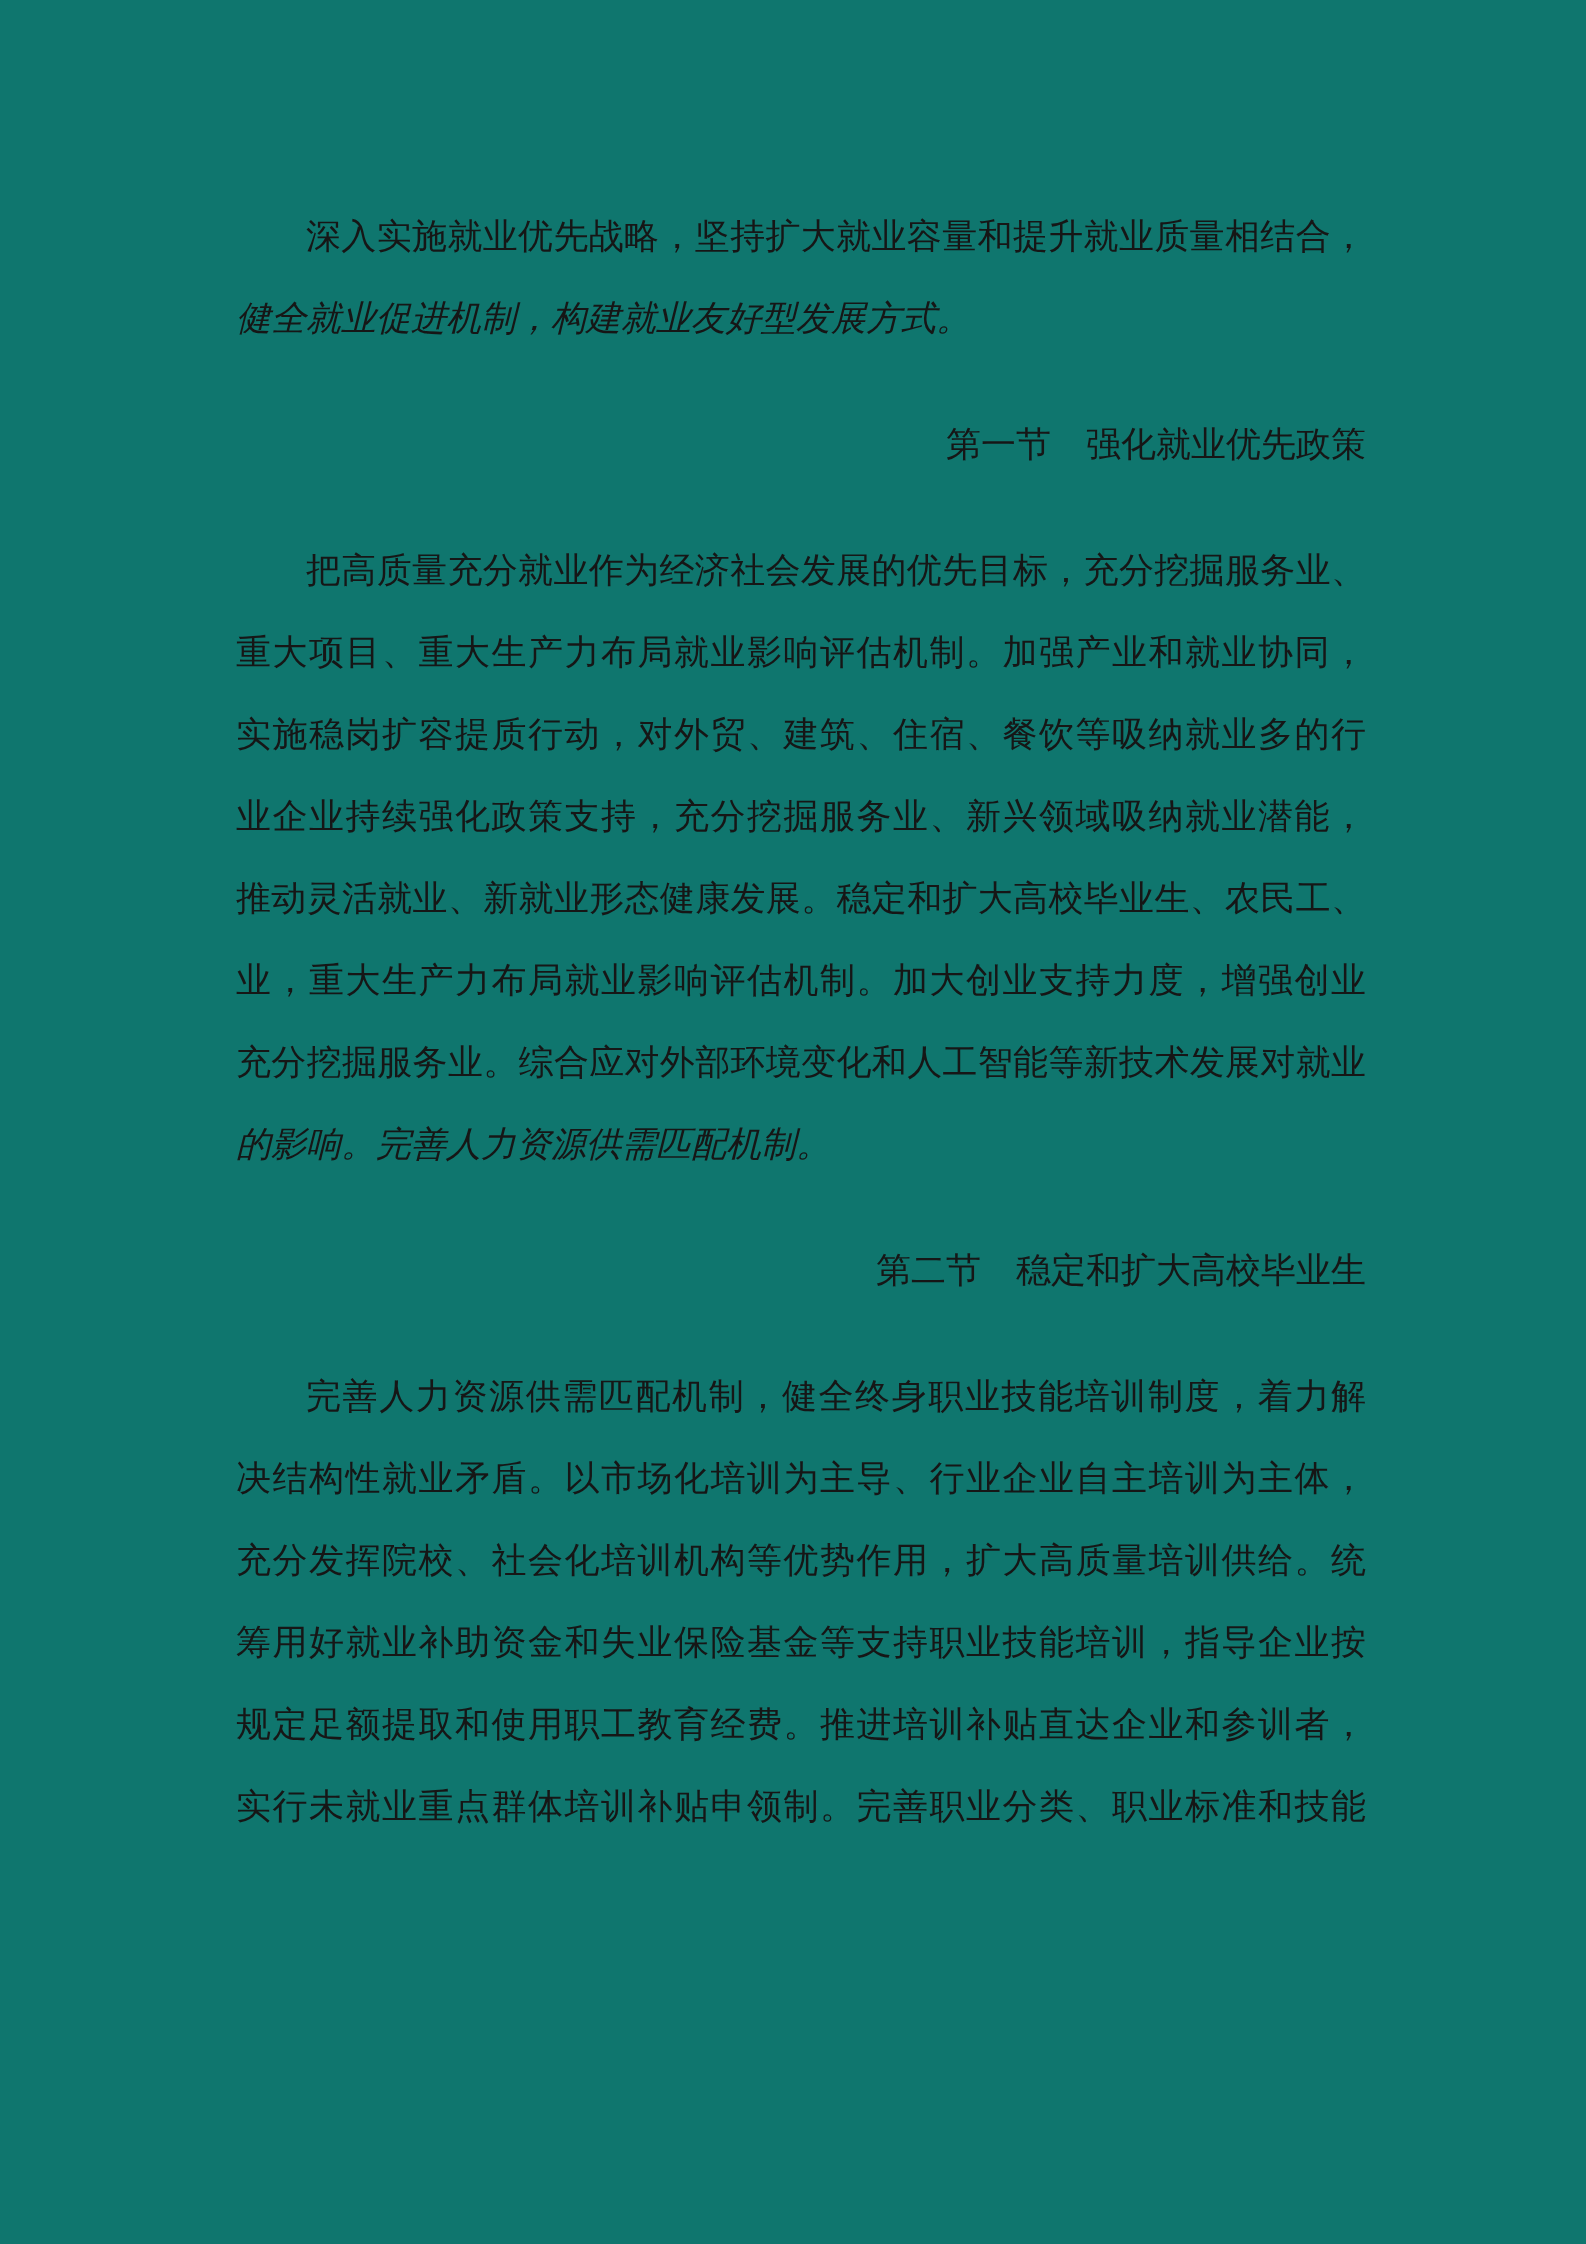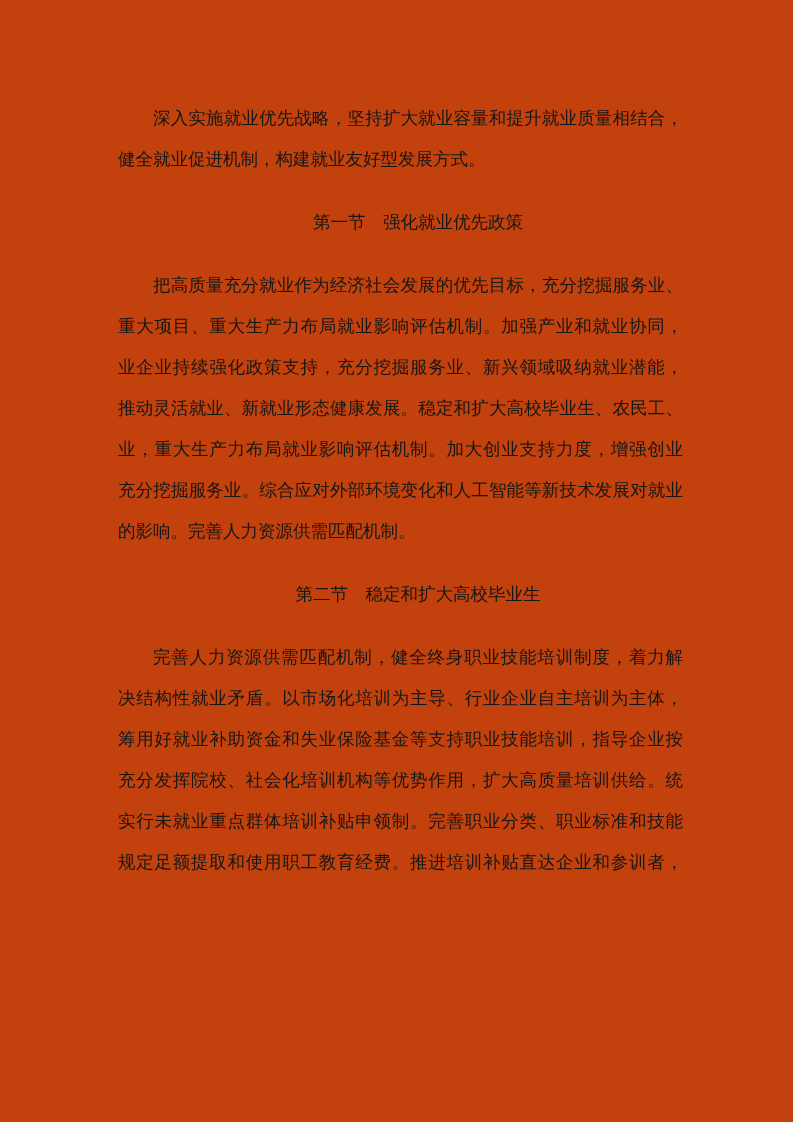--- a/index.html
+++ b/index.html
@@ -1,77 +1,78 @@
 <!DOCTYPE html>
 <html lang="zh"><head>
 <meta charset="utf-8">
 <style>
   html, body { margin: 0; padding: 0; background: #ffffff; }
   .page {
     position: relative;
     width: 793px;
     height: 1122px;
-    background: #c2410c;
+    background: #0f766e;
     overflow: hidden;
     font-family: "Liberation Serif", "DejaVu Serif", serif;
     color: #161616;
   }
   .content {
     position: absolute;
     left: 118px;
     top: 98px;
     width: 565px;
     font-size: 17.5px;
   }
   .line {
     line-height: 41px;
     height: 41px;
     overflow: hidden;
     text-align: justify;
     text-justify: inter-character;
   }
   .full { text-align-last: justify; }
-  .last { text-align-last: left; }
+  .last { text-align-last: left; font-style: italic; }
   .indent { text-indent: 2em; }
   .heading {
     line-height: 41px;
     height: 41px;
     margin: 22px 0;
     text-indent: 2em;
-    text-align: center;
+    text-align: right;
   }
 </style>
 </head>
 <body>
 
 <div class="page">
   <div class="content">
 
     <div class="paragraph">
       <div class="line full indent">深入实施就业优先战略，坚持扩大就业容量和提升就业质量相结合，</div>
       <div class="line last">健全就业促进机制，构建就业友好型发展方式。</div>
     </div>
 
     <div class="heading">第一节　强化就业优先政策</div>
 
     <div class="paragraph">
       <div class="line full indent">把高质量充分就业作为经济社会发展的优先目标，充分挖掘服务业、</div>
       <div class="line full">重大项目、重大生产力布局就业影响评估机制。加强产业和就业协同，</div>
+      <div class="line full">实施稳岗扩容提质行动，对外贸、建筑、住宿、餐饮等吸纳就业多的行</div>
       <div class="line full">业企业持续强化政策支持，充分挖掘服务业、新兴领域吸纳就业潜能，</div>
       <div class="line full">推动灵活就业、新就业形态健康发展。稳定和扩大高校毕业生、农民工、</div>
       <div class="line full">业，重大生产力布局就业影响评估机制。加大创业支持力度，增强创业</div>
       <div class="line full">充分挖掘服务业。综合应对外部环境变化和人工智能等新技术发展对就业</div>
       <div class="line last">的影响。完善人力资源供需匹配机制。</div>
     </div>
 
     <div class="heading">第二节　稳定和扩大高校毕业生</div>
 
     <div class="paragraph">
       <div class="line full indent">完善人力资源供需匹配机制，健全终身职业技能培训制度，着力解</div>
       <div class="line full">决结构性就业矛盾。以市场化培训为主导、行业企业自主培训为主体，</div>
+      <div class="line full">充分发挥院校、社会化培训机构等优势作用，扩大高质量培训供给。统</div>
       <div class="line full">筹用好就业补助资金和失业保险基金等支持职业技能培训，指导企业按</div>
-      <div class="line full">充分发挥院校、社会化培训机构等优势作用，扩大高质量培训供给。统</div>
+      <div class="line full">规定足额提取和使用职工教育经费。推进培训补贴直达企业和参训者，</div>
       <div class="line full">实行未就业重点群体培训补贴申领制。完善职业分类、职业标准和技能</div>
-      <div class="line full">规定足额提取和使用职工教育经费。推进培训补贴直达企业和参训者，</div>
     </div>
 
   </div>
 </div>
 
 </body></html>

